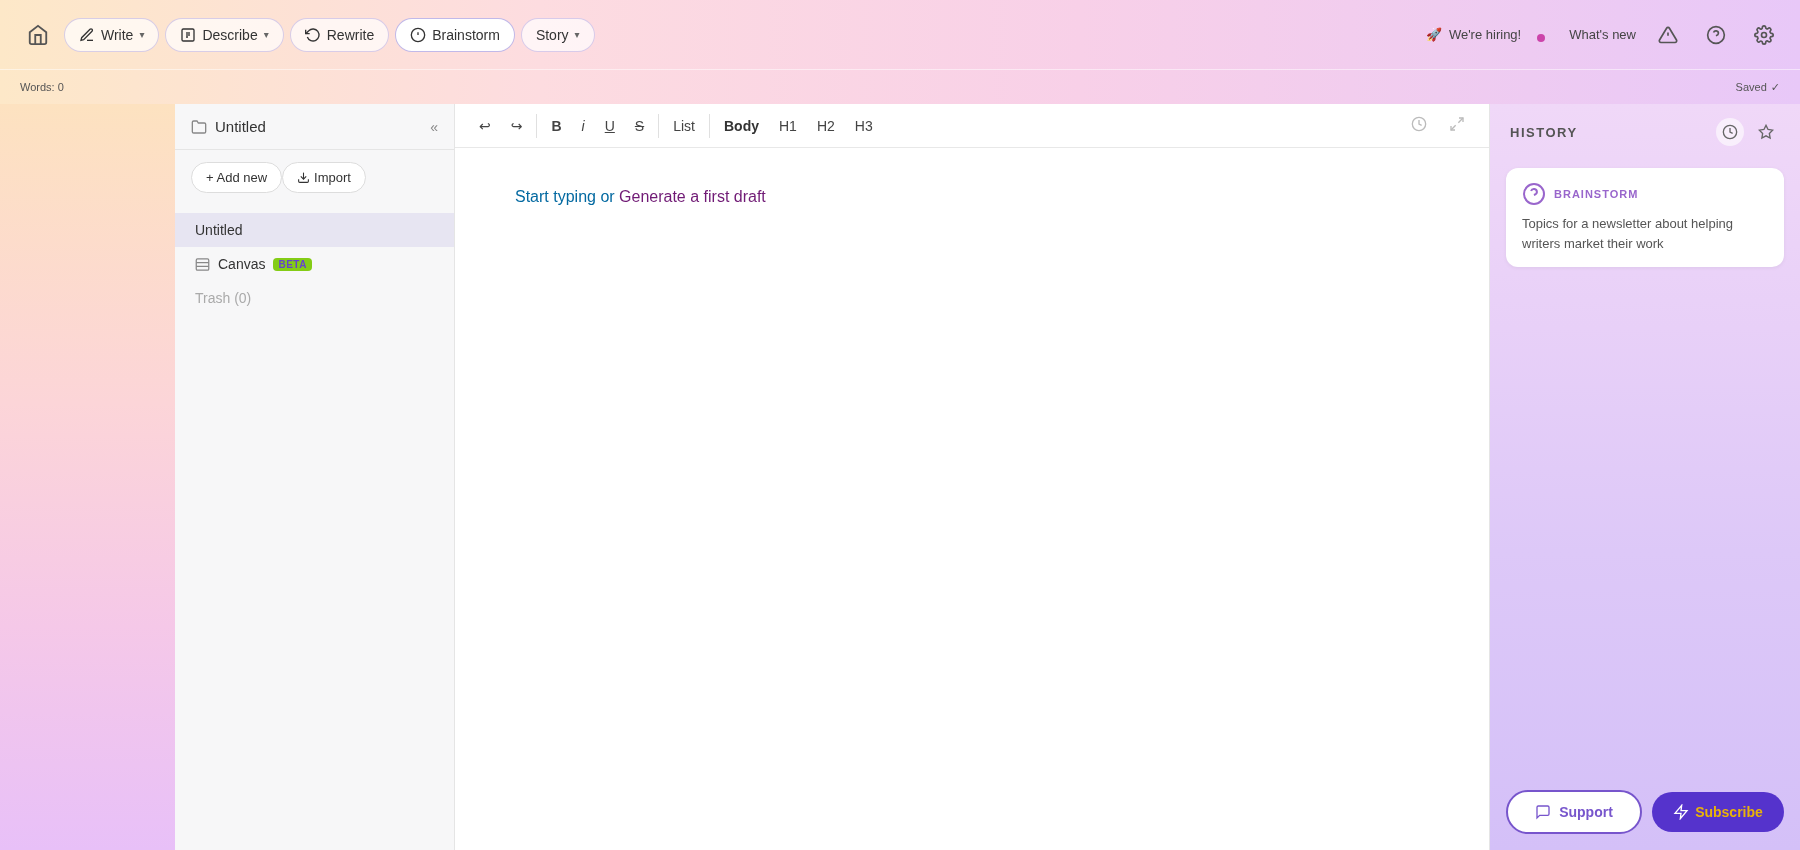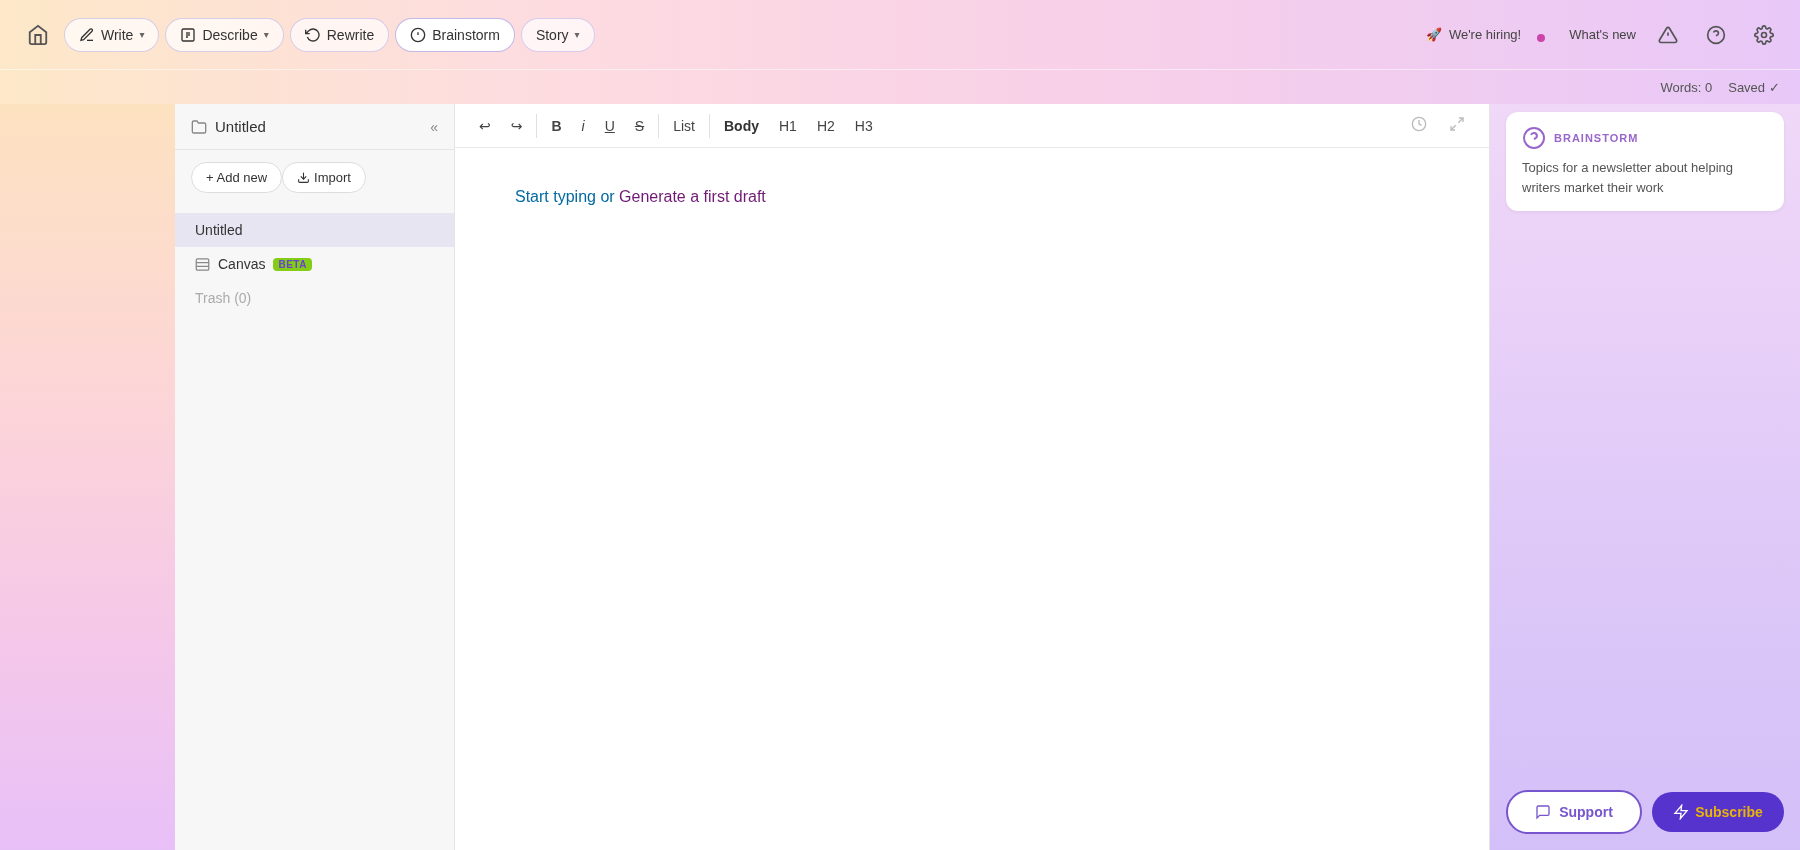--- a/index.html
+++ b/index.html
@@ -122,25 +122,25 @@
       justify-content: center;
       cursor: pointer;
       color: #555;
       font-size: 18px;
     }
 
     
     .words-bar {
       display: flex;
       align-items: center;
-      justify-content: flex-end;
+      justify-content: space-between;
       padding: 0 20px;
       height: 34px;
       background: linear-gradient(to right, #fde8c8 0%, #fddce0 30%, #f8d0e8 60%, #e8c8f8 100%);
-      font-size: 13px;
+      font-size: 11px;
       color: #555;
       gap: 16px;
       flex-shrink: 0;
     }
 
     .saved-label {
       display: flex;
       align-items: center;
       gap: 4px;
       color: #555;
@@ -672,20 +672,36 @@
           </span>
         </div>
       </div>
 
       <div class="editor-content">
         <span class="start-typing-text">Start typing or </span><span class="generate-link">Generate a first draft</span>
       </div>
     </div>
 
     <div class="history-panel">
+      <div class="history-header">
+        <span class="history-title">HISTORY</span>
+        <div class="history-header-icons">
+          <div class="history-icon-btn active">
+            <svg width="16" height="16" viewBox="0 0 24 24" fill="none" stroke="#666" stroke-width="2">
+              <circle cx="12" cy="12" r="10"></circle>
+              <polyline points="12 6 12 12 16 14"></polyline>
+            </svg>
+          </div>
+          <div class="history-icon-btn">
+            <svg width="16" height="16" viewBox="0 0 24 24" fill="none" stroke="#666" stroke-width="2">
+              <polygon points="12 2 15.09 8.26 22 9.27 17 14.14 18.18 21.02 12 17.77 5.82 21.02 7 14.14 2 9.27 8.91 8.26 12 2"></polygon>
+            </svg>
+          </div>
+        </div>
+      </div>
 
       <div class="history-content">
         <div class="history-card">
           <div class="history-card-header">
             <svg class="brainstorm-icon" viewBox="0 0 24 24" fill="none" stroke="#9966cc" stroke-width="2">
               <circle cx="12" cy="12" r="10"></circle>
               <path d="M9.09 9a3 3 0 015.83 1c0 2-3 3-3 3"></path>
               <line x1="12" y1="17" x2="12.01" y2="17"></line>
             </svg>
             <span class="history-card-label">BRAINSTORM</span>

